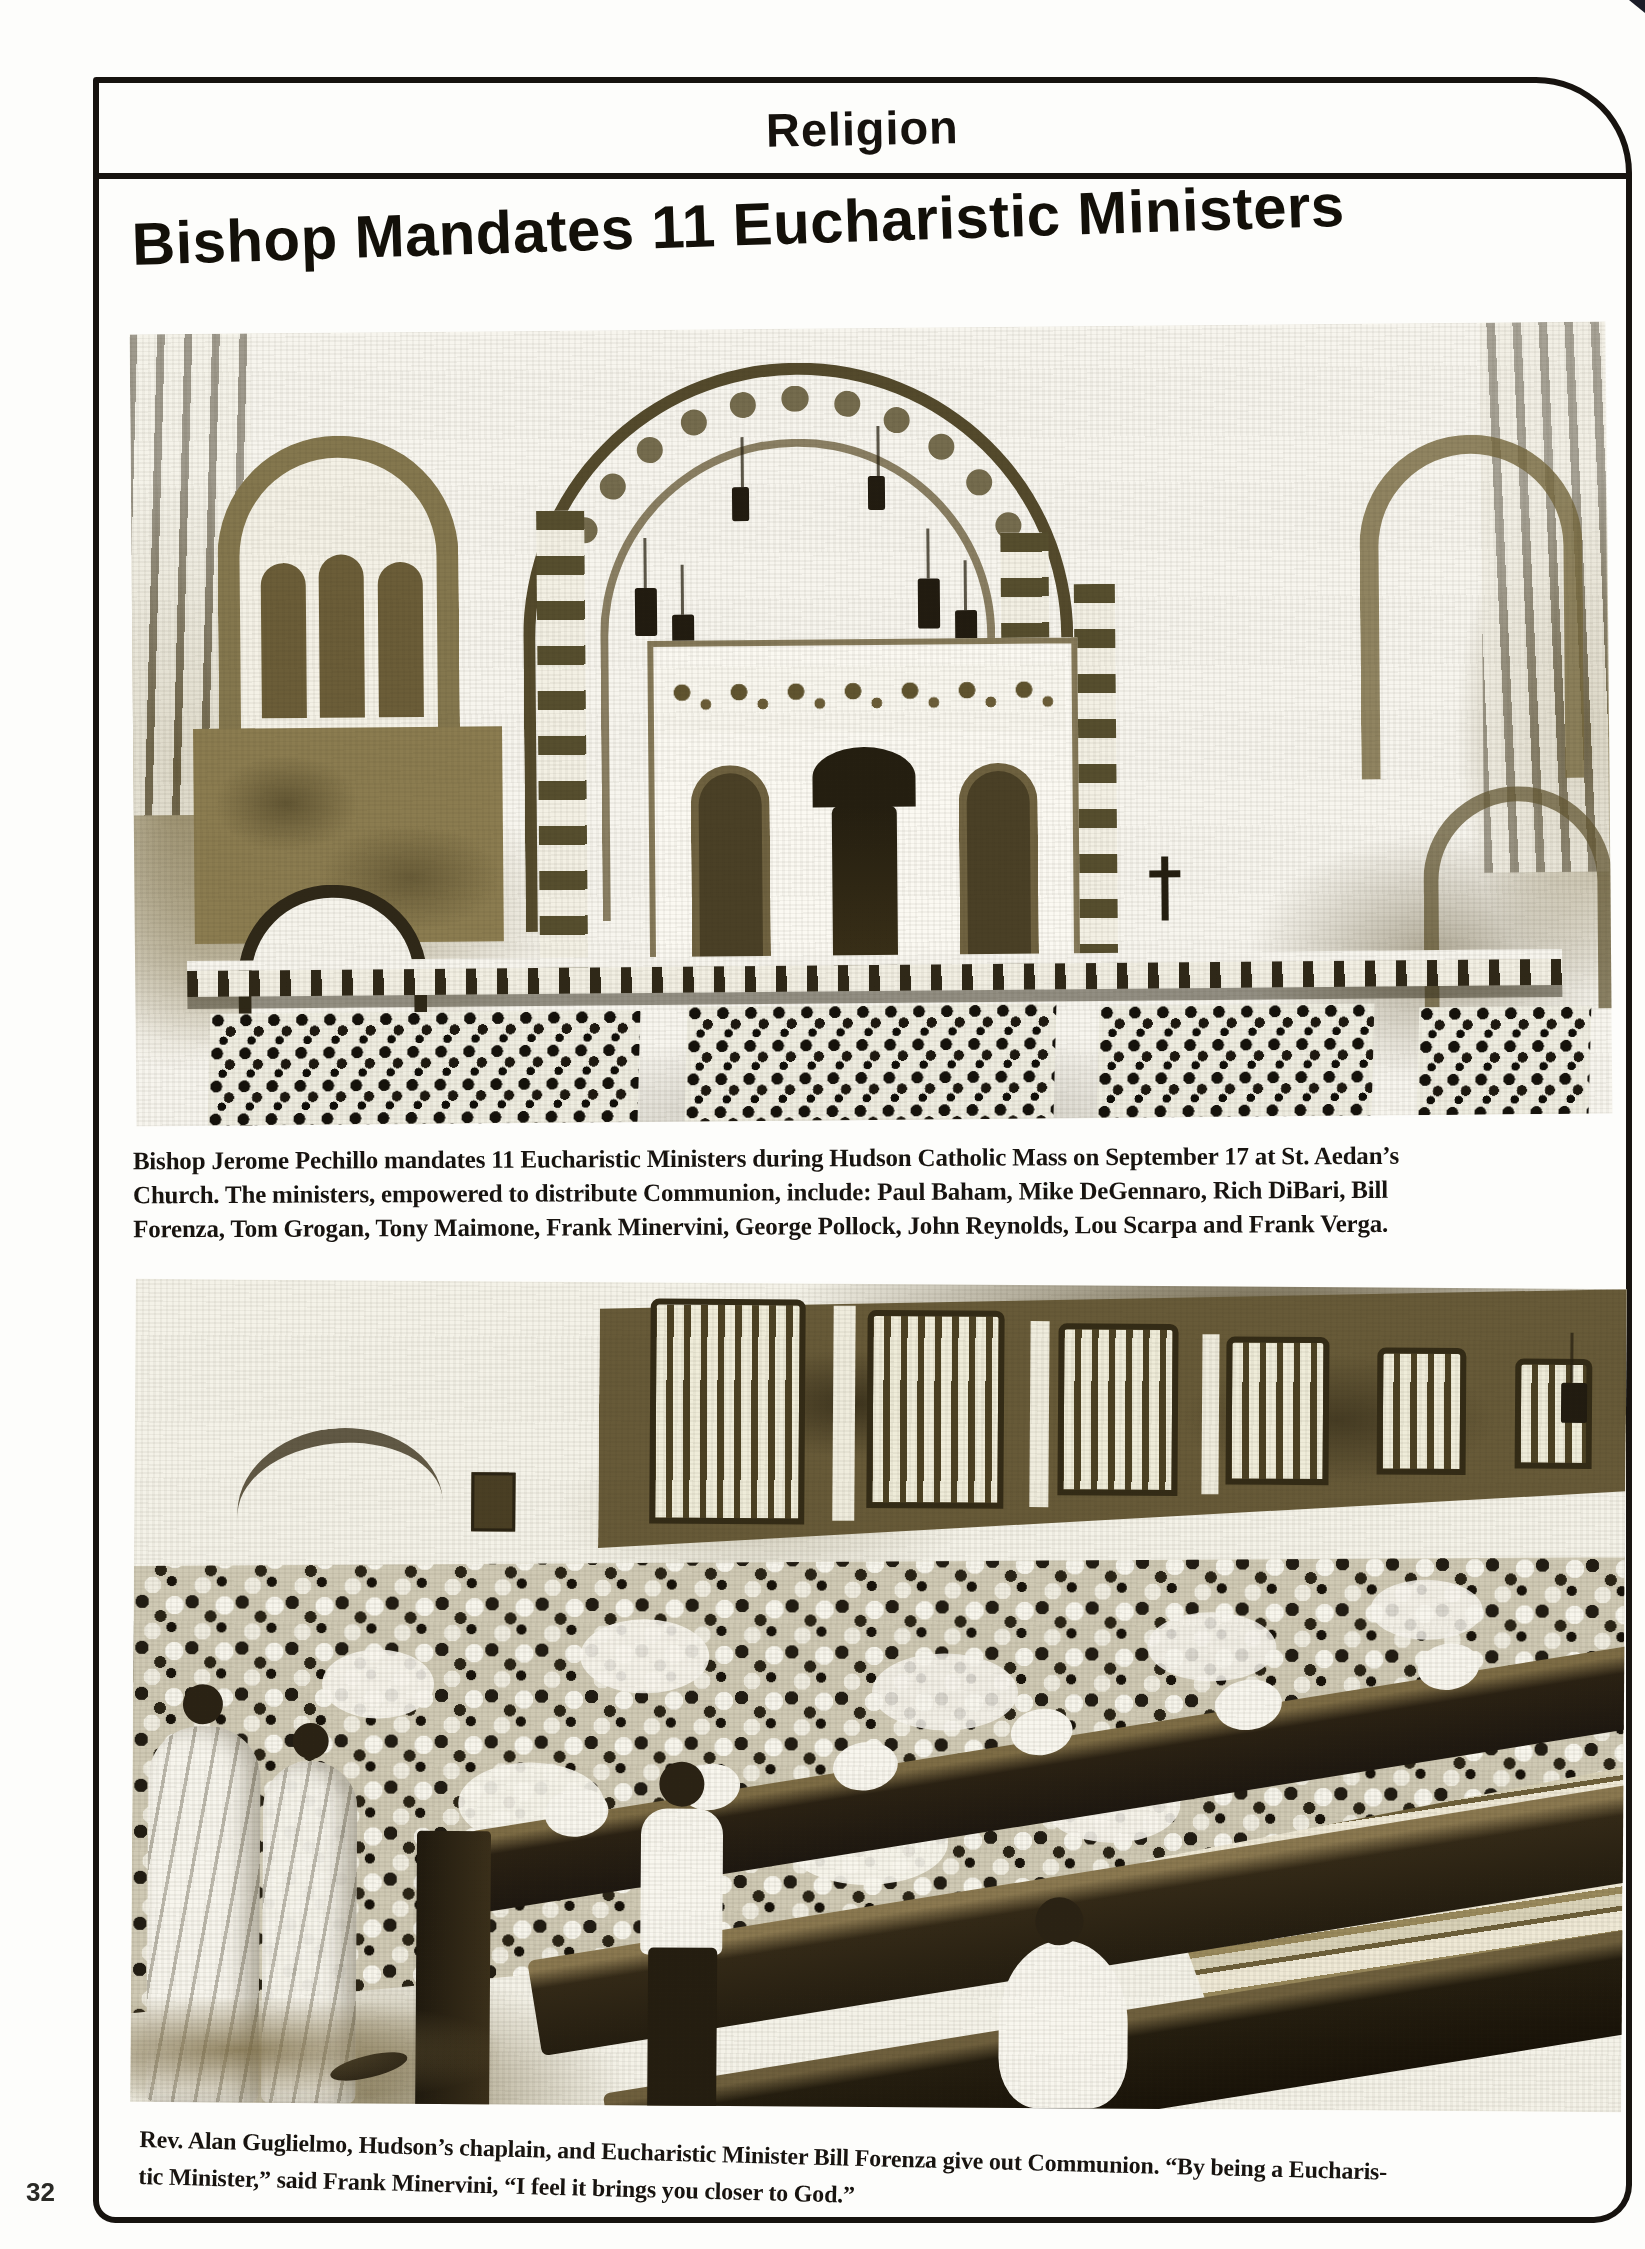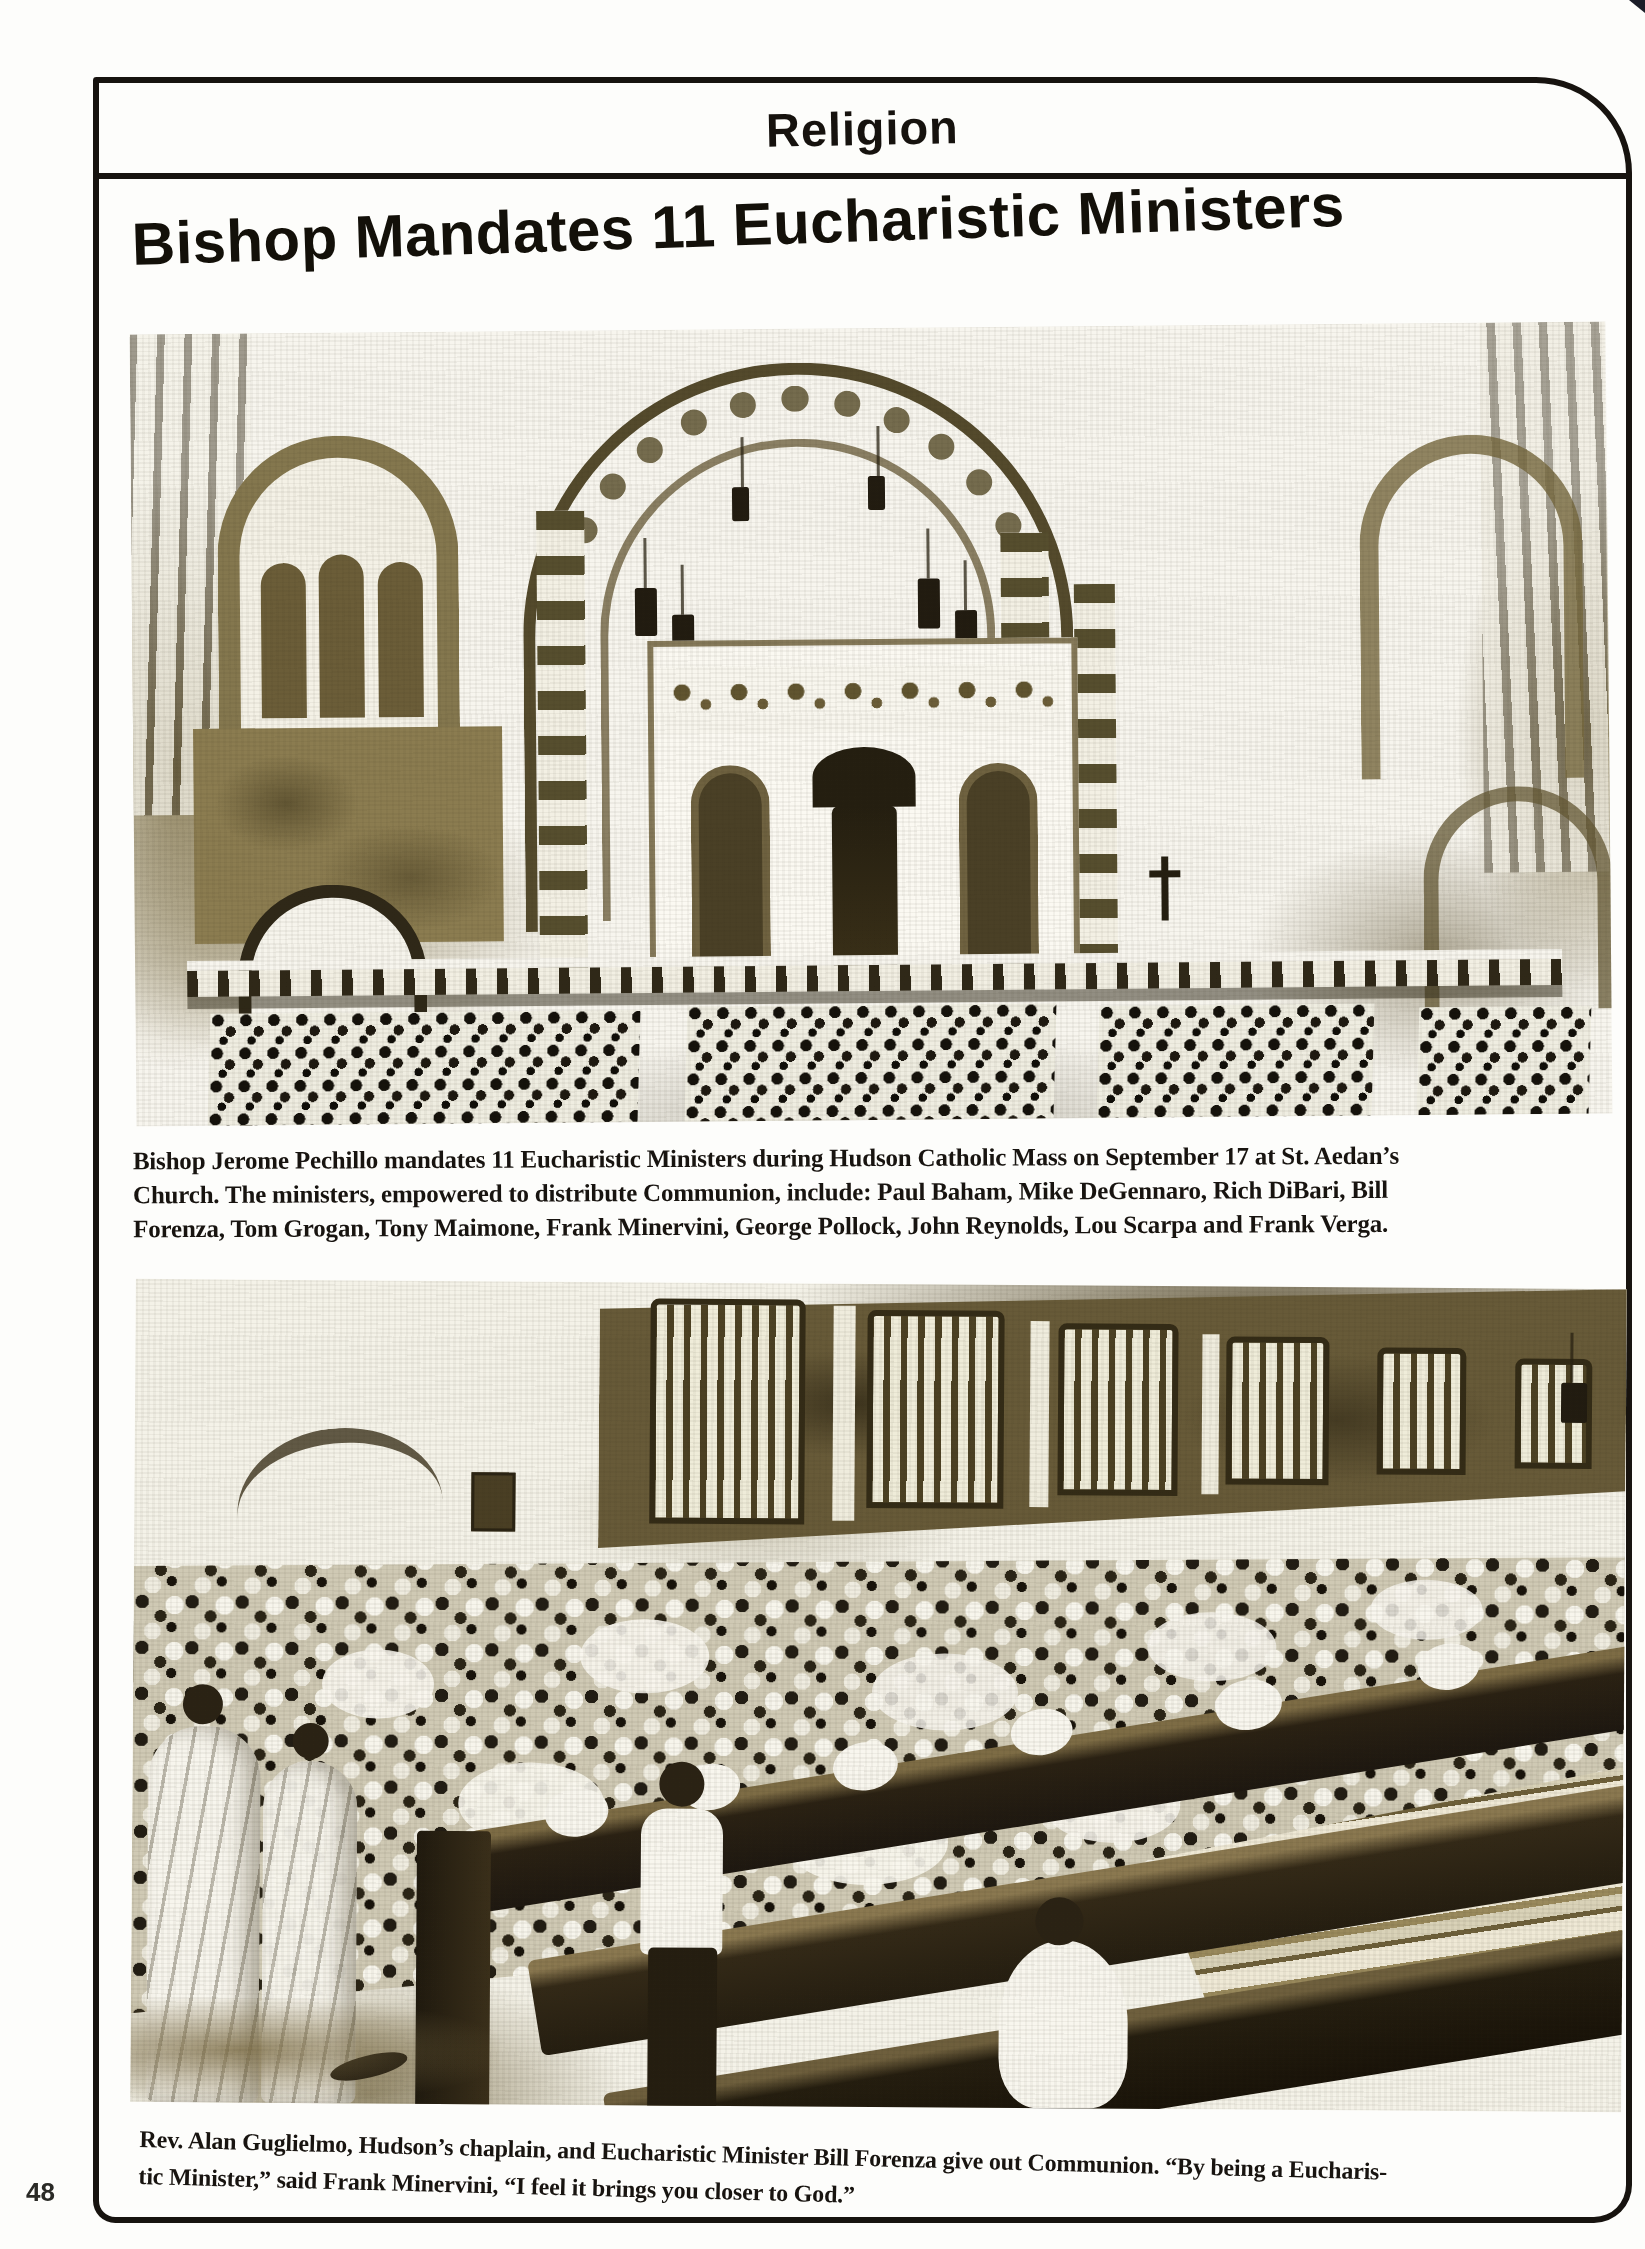--- a/index.html
+++ b/index.html
@@ -223,15 +223,15 @@
                   background:radial-gradient(ellipse at 30% 50%,rgba(123,107,67,.8),rgba(123,107,67,0) 75%);"></div>
     </div>
 
     <div class="caption" id="caption2" style="left:41px;top:2038px;width:1495px;">
       <div>Rev. Alan Guglielmo, Hudson’s chaplain, and Eucharistic Minister Bill Forenza give out Communion. “By being a Eucharis-</div>
       <div>tic Minister,” said Frank Minervini, “I feel it brings you closer to God.”</div>
     </div>
 
   </div>
 
-  <div id="page-number">48</div>
+  <div id="page-number">32</div>
 </div>
 
 
 </body></html>

